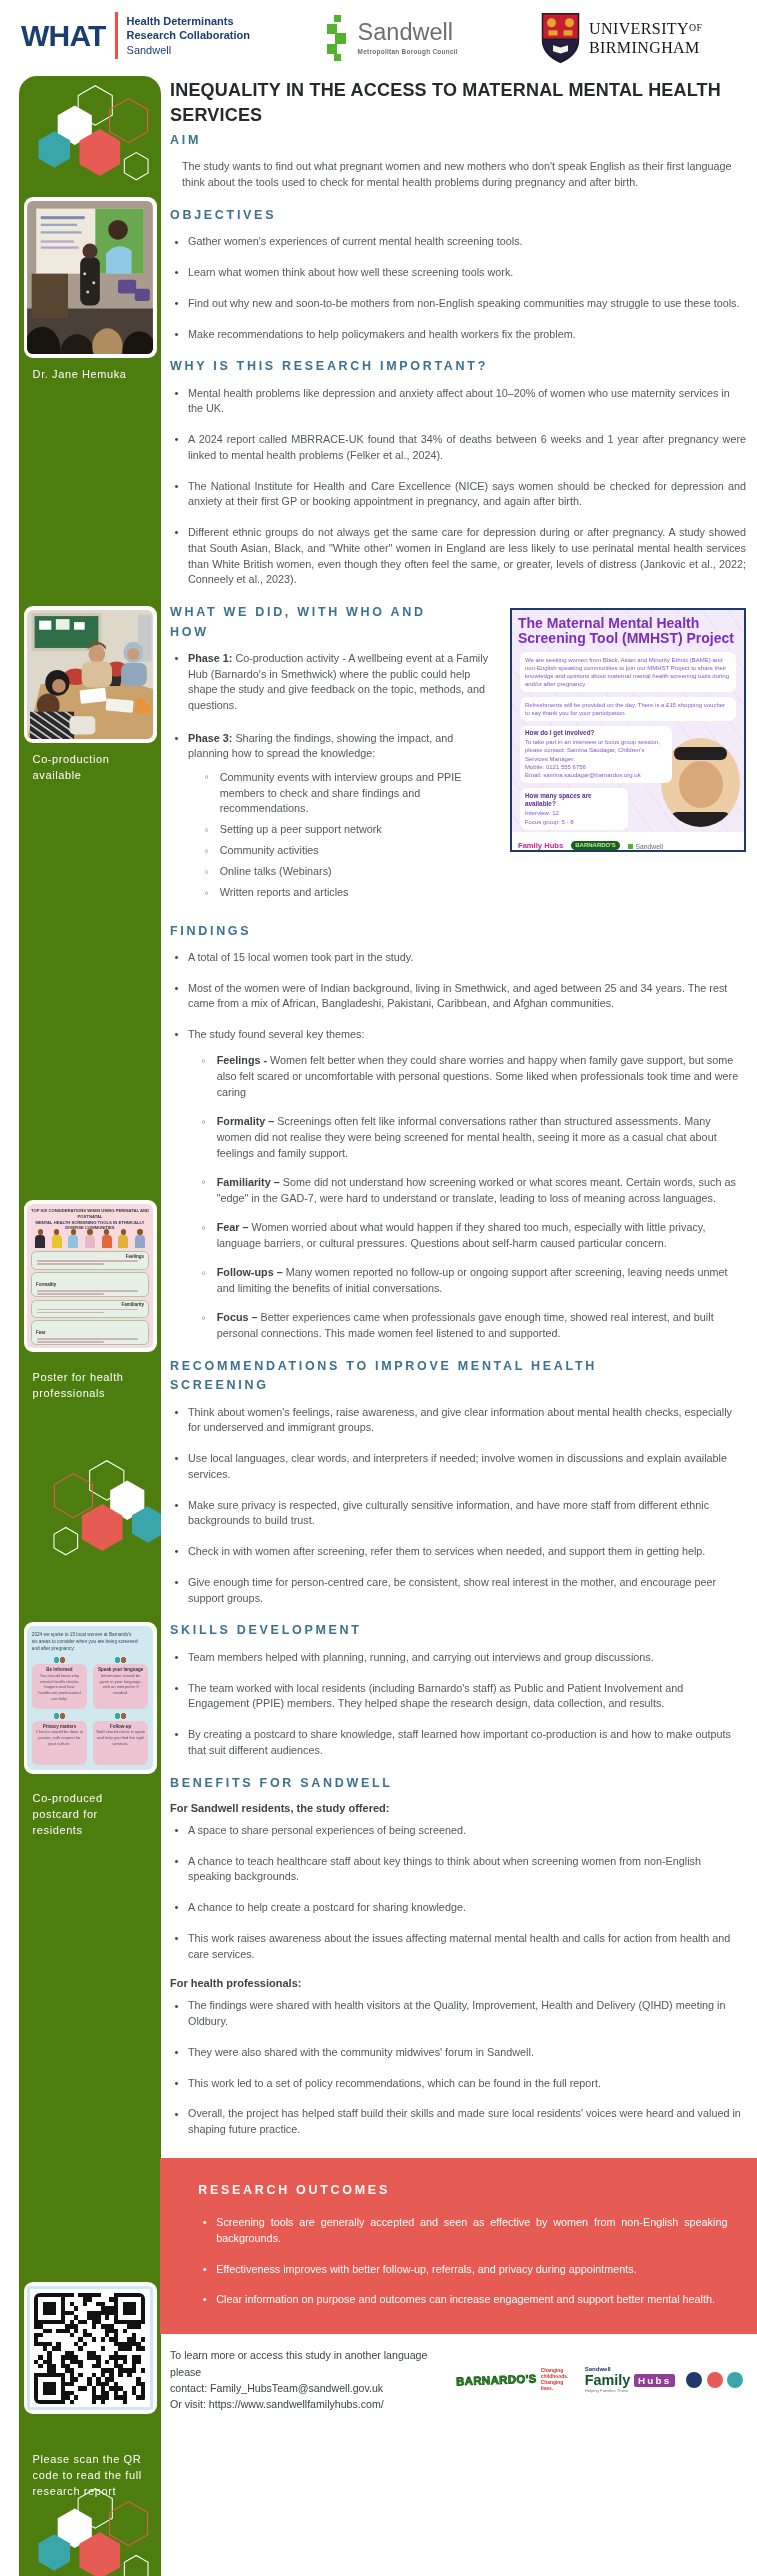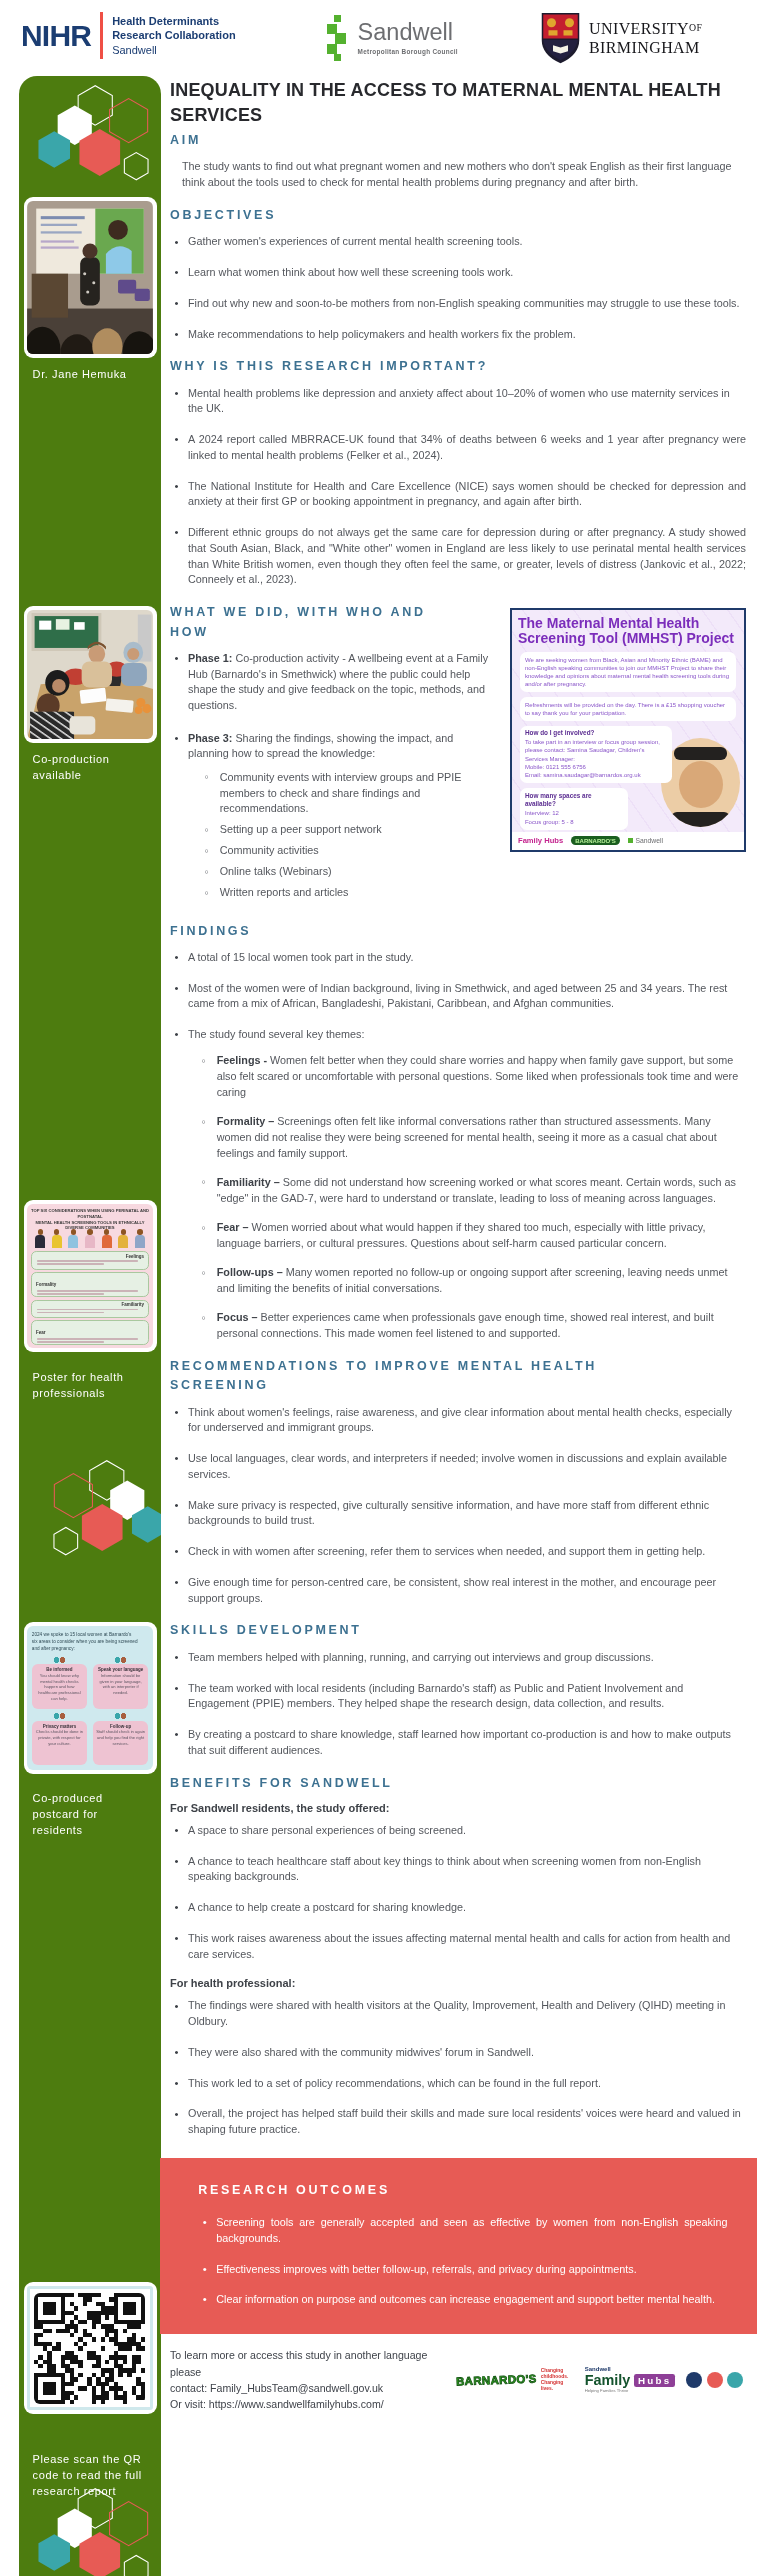--- a/index.html
+++ b/index.html
@@ -109,21 +109,21 @@
   .fl-box span{display:block;}
   .fl-h{font-weight:800;color:#5b2d91;font-size:6.4px;}
   .fl-narrow{width:142px;}
   .fl-narrow2{width:98px;}
   .belly{position:absolute;right:4.5px;bottom:23px;width:79px;height:89px;border-radius:50%;
          background:#eccda6;overflow:hidden;z-index:0;}
   .belly-band{position:absolute;top:9px;left:13.6px;width:53px;height:13.6px;background:#23211f;border-radius:6px;}
   .belly-skin{position:absolute;top:23px;left:18px;width:44px;height:47px;background:#d9a878;border-radius:50%;}
   .belly-under{position:absolute;bottom:0;left:10.6px;width:59px;height:15px;background:#23211f;border-radius:6px 6px 0 0;}
   .fl-logos{position:absolute;z-index:2;bottom:0;left:0;right:0;height:18px;background:#fff;
-            display:flex;align-items:center;gap:7.6px;padding:0 6px;}
+            display:flex;align-items:flex-end;gap:7.6px;padding:0 6px;}
   .fl-family{color:#c4258f;font-weight:800;font-size:7.6px;}
   .fl-barn{background:#1b5e20;color:#b7f09a;font-weight:800;font-size:6px;padding:1.5px 4.5px;border-radius:6px;}
   .fl-sand{color:#6d6e71;font-size:6.8px;position:relative;padding-left:7.6px;}
   .fl-sand::before{content:"";position:absolute;left:0;top:0.8px;width:5.3px;height:5.3px;background:#54b12f;}
 
   
   .outcomes{background:#e75b55;margin:19.7px -11.4px 9px -9.8px;padding:23px 30px 10.6px 38px;}
   .outcomes h2.sec{color:#fff;margin:0 0 15px;}
   .outcomes li.b{color:#fff;margin-bottom:15px;}
   .outcomes li.b::before{color:#fff;}
@@ -144,21 +144,21 @@
   .fh-tag{font-size:4.2px;color:#777;margin-top:1.5px;}
   .dots{display:flex;gap:4.5px;}
   .d{width:16px;height:16px;border-radius:50%;display:inline-block;}
   .d1{background:#1f3a6a;} .d2{background:#e75b55;} .d3{background:#3aa6aa;}
 </style>
 </head>
 <body>
 
 <div class="header">
   <div class="nihr">
-    <span class="nihr-acronym">NIHR</span>
+    <span class="nihr-acronym">WHAT</span>
     <span class="nihr-bar"></span>
     <span class="nihr-lines">
       <span>Health Determinants</span>
       <span>Research Collaboration</span>
       <span class="light">Sandwell</span>
     </span>
   </div>
   <div class="sandwell-logo">
     <span class="sq-mark">
       <span class="sq sq1"></span>
@@ -719,21 +719,21 @@
 
   <section>
     <h2 class="sec">BENEFITS FOR SANDWELL</h2>
     <p class="grouplabel">For Sandwell residents, the study offered:</p>
     <ul class="bl">
       <li class="b">A space to share personal experiences of being screened.</li>
       <li class="b">A chance to teach healthcare staff about key things to think about when screening women from non-English speaking backgrounds.</li>
       <li class="b">A chance to help create a postcard for sharing knowledge.</li>
       <li class="b">This work raises awareness about the issues affecting maternal mental health and calls for action from health and care services.</li>
     </ul>
-    <p class="grouplabel">For health professional:</p>
+    <p class="grouplabel">For health professionals:</p>
     <ul class="bl">
       <li class="b">The findings were shared with health visitors at the Quality, Improvement, Health and Delivery (QIHD) meeting in Oldbury.</li>
       <li class="b">They were also shared with the community midwives' forum in Sandwell.</li>
       <li class="b">This work led to a set of policy recommendations, which can be found in the full report.</li>
       <li class="b">Overall, the project has helped staff build their skills and made sure local residents' voices were heard and valued in shaping future practice.</li>
     </ul>
   </section>
 
   <div class="outcomes">
     <h2 class="sec">RESEARCH OUTCOMES</h2>

